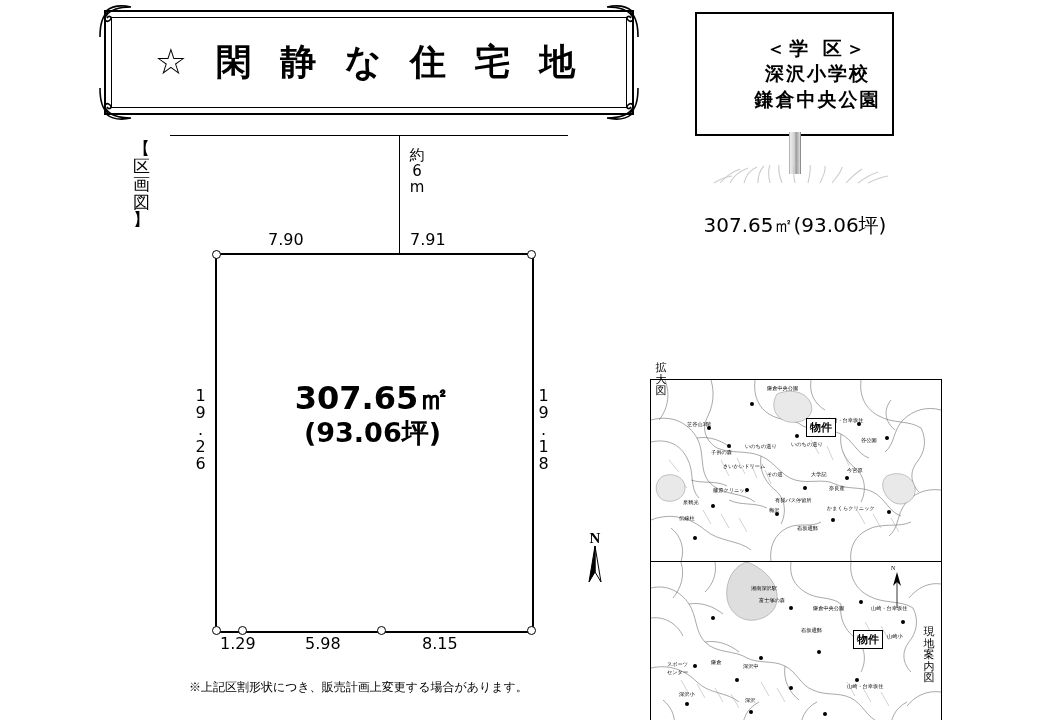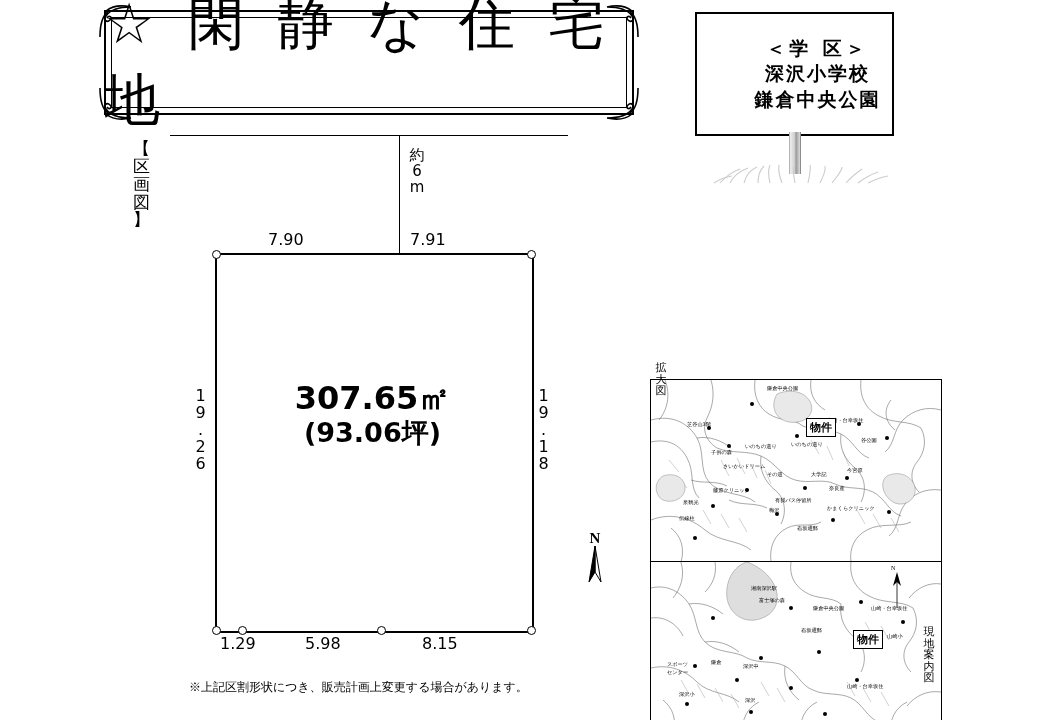--- a/index.html
+++ b/index.html
@@ -21,21 +21,21 @@
     position:absolute;left:0;top:0;right:0;bottom:0;
     border:2px solid #000;
   }
   .title-banner .inner{
     position:absolute;left:7px;top:7px;right:7px;bottom:7px;
     border:1px solid #000;
   }
   .title-text{
     position:absolute;left:0;top:0;right:0;bottom:0;
     display:flex;align-items:center;justify-content:center;
-    font-size:56px;font-weight:normal;letter-spacing:8px;
+    font-size:36px;font-weight:bold;letter-spacing:8px;
     font-family:"DejaVu Sans", sans-serif;
   }
   .corner{position:absolute;width:34px;height:34px;}
   .corner svg{display:block;}
   .c-tl{left:-6px;top:-6px;}
   .c-tr{right:-6px;top:-6px;transform:scaleX(-1);}
   .c-bl{left:-6px;bottom:-6px;transform:scaleY(-1);}
   .c-br{right:-6px;bottom:-6px;transform:scale(-1,-1);}
 
   
@@ -192,20 +192,23 @@
         <path d="M95 23 C93 14 93 9 95 4"></path>
           <path d="M108 23 C110 14 111 9 110 5"></path>
         <path d="M120 23 C124 15 126 10 125 6"></path>
           <path d="M132 23 C138 15 142 11 142 7"></path>
         <path d="M146 23 C152 16 158 12 162 9"></path>
           <path d="M158 23 C166 17 172 14 178 12"></path>
         <path d="M168 23 C176 19 182 17 188 16"></path>
         <path d="M14 23 C20 19 26 17 32 16"></path>
       </g>
     </svg>
+  </div>
+  <div class="sign-area-text">
+    <span>307.65㎡(93.06坪)</span>
   </div>
 
   <div class="kukakuzu">
     <span>【</span>
     <span>区</span>
     <span>画</span>
     <span>図</span>
     <span>】</span>
   </div>
 

